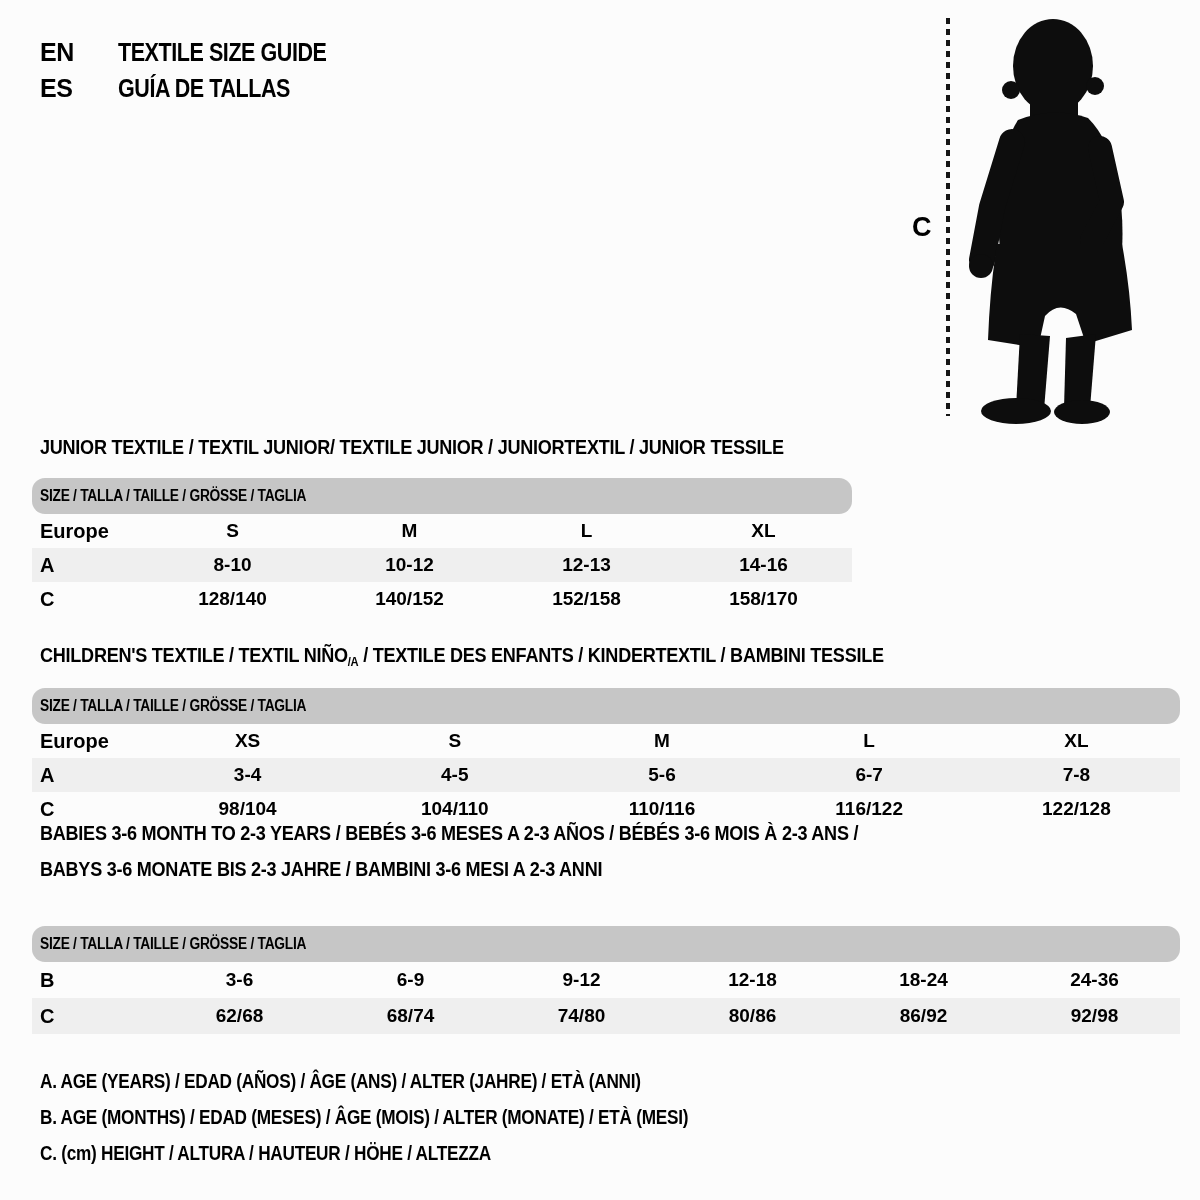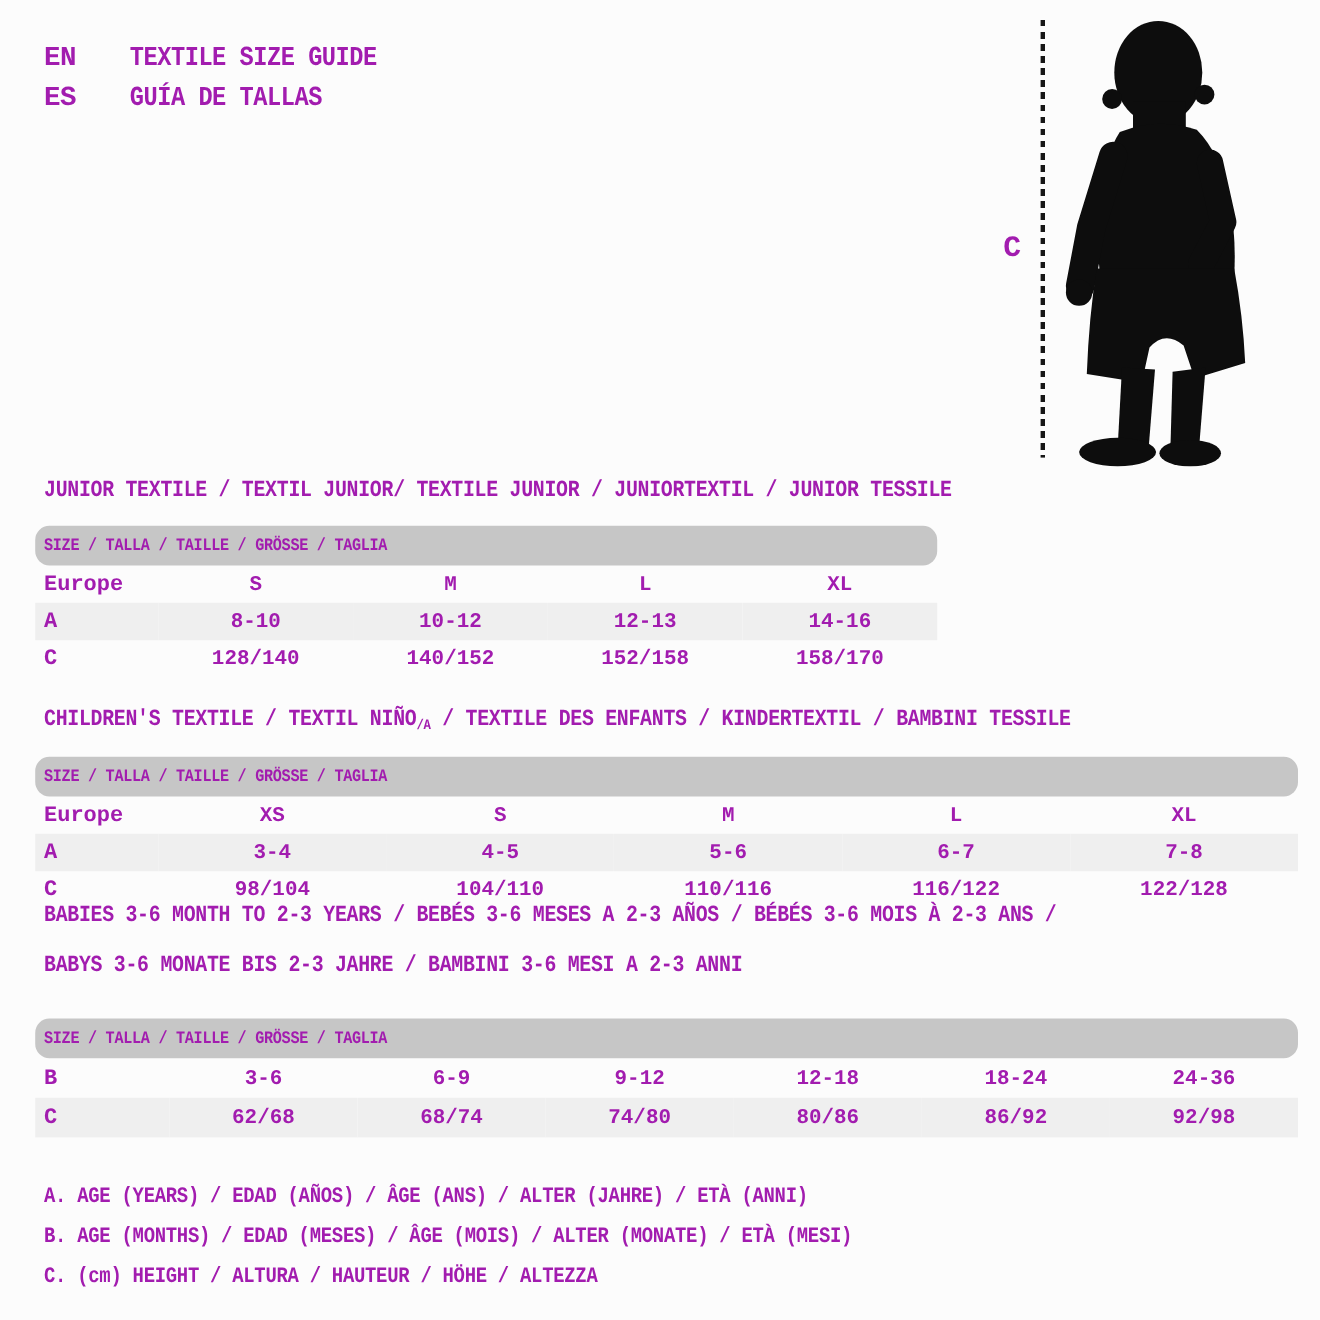--- a/index.html
+++ b/index.html
@@ -2,22 +2,22 @@
 <html><head>
 <meta charset="utf-8">
 <style>
   * { margin: 0; padding: 0; box-sizing: border-box; }
   html, body { background: #ffffff; }
   .page {
     position: relative;
     width: 1200px;
     height: 1200px;
     background: #fcfcfc;
-    font-family: Liberation Mono, monospace;
-    color: #a21caf;
+    font-family: Liberation Sans, sans-serif;
+    color: #000000;
     overflow: hidden;
   }
   
   .cx {
     display: inline-block;
     transform: scaleX(0.86);
     transform-origin: 0 50%;
     white-space: nowrap;
   }
 
@@ -72,21 +72,21 @@
   }
   .tbl-babies td { height: 36px; }
   .size-table td.lab { text-align: left; padding-left: 8px; font-size: 20px; }
   .size-table tr.shade td { background: #efefef; }
   col.c0 { width: 112px; }
   .tbl-babies col.c0 { width: 122px; }
 
   
   .legend { position: absolute; left: 40px; top: 1070px; }
   .legend-line {
-    height: 36px; display: flex; align-items: center;
+    height: 36px; display: flex; align-items: flex-start;
     font-weight: bold; font-size: 20px; letter-spacing: -0.3px;
   }
 </style>
 </head>
 <body>
 
 <div class="page">
 
   <div class="lang-list">
     <div class="lang-row">
@@ -210,21 +210,21 @@
         <td>104/110</td>
         <td>110/116</td>
         <td>116/122</td>
         <td>122/128</td>
       </tr>
     </tbody>
   </table>
 
   <div class="sec-title t-babies">
     <div><span class="cx">BABIES 3-6 MONTH TO 2-3 YEARS / BEBÉS 3-6 MESES A 2-3 AÑOS / BÉBÉS 3-6 MOIS À 2-3 ANS /</span></div>
-    <div style="margin-top:20px;"><span class="cx">BABYS 3-6 MONATE BIS 2-3 JAHRE / BAMBINI 3-6 MESI A 2-3 ANNI</span></div>
+    <div style="margin-top:10px;"><span class="cx">BABYS 3-6 MONATE BIS 2-3 JAHRE / BAMBINI 3-6 MESI A 2-3 ANNI</span></div>
   </div>
   <table class="size-table tbl-babies">
     <colgroup>
         <col class="c0">
         <col>
         <col>
         <col>
         <col>
         <col>
         <col>

